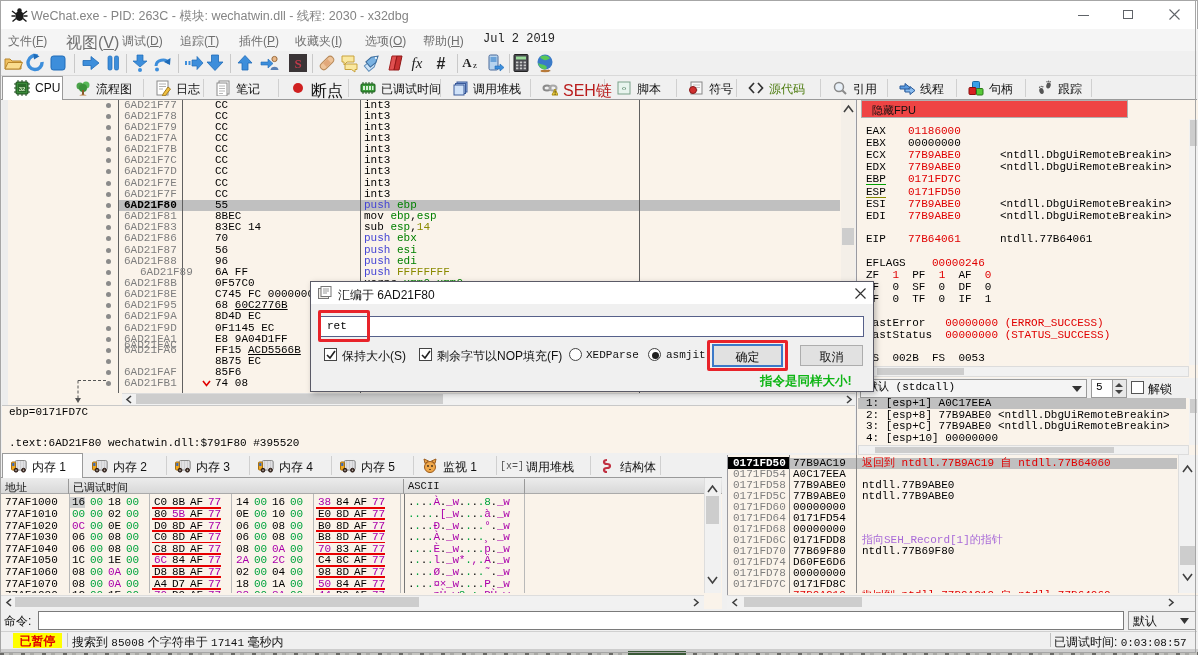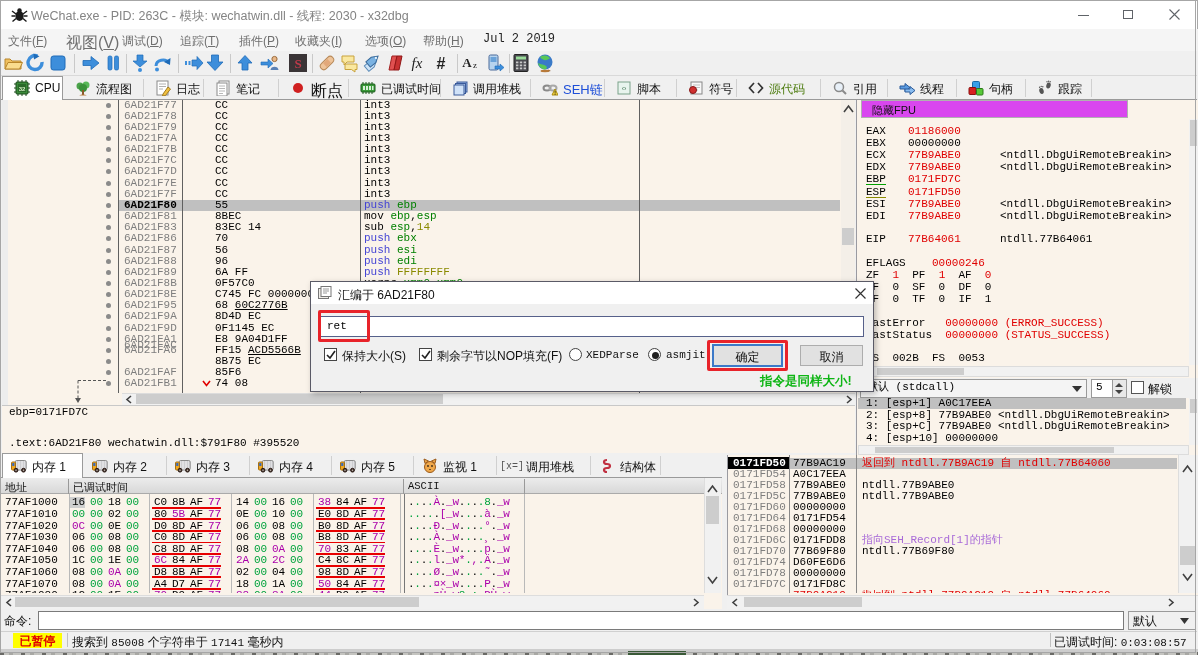--- a/index.html
+++ b/index.html
@@ -208,21 +208,21 @@
     <rect x="2" y="5" width="10" height="10" fill="#d0e2f8" stroke="#3a5a9a"></rect>
   </svg>
 <div class="a" style="left:473px;top:81px;font-size:12px;color:#111">调用堆栈</div>
 <div class="a" style="left:604px;top:79px;width:1px;height:18px;background:#d0d0d0"></div>
 <svg class="a" style="left:542px;top:80px" width="16" height="16" viewBox="0 0 16 16">
     <ellipse cx="5" cy="8" rx="3.5" ry="2.5" fill="none" stroke="#8a8a8a" stroke-width="2"></ellipse>
     <ellipse cx="11" cy="8" rx="3.5" ry="2.5" fill="none" stroke="#a8a8a8" stroke-width="2"></ellipse>
     <path d="M10 15 L13 9 L16 15 Z" fill="#f8d840" stroke="#a88a10"></path>
     <text x="13" y="14.5" font-size="5" text-anchor="middle" font-weight="bold">!</text>
   </svg>
-<div class="a" style="left:563px;top:81px;font-size:13px;color:#1d4ed8">SEH链</div>
+<div class="a" style="left:563px;top:81px;font-size:16px;color:#b91c1c">SEH链</div>
 <div class="a" style="left:676px;top:79px;width:1px;height:18px;background:#d0d0d0"></div>
 <svg class="a" style="left:616px;top:80px" width="16" height="16" viewBox="0 0 16 16">
     <rect x="2" y="2" width="12" height="12" fill="#e8f4ee" stroke="#7aa28a"></rect>
     <text x="8" y="11" font-size="7" fill="#4a7a5a" text-anchor="middle">‹›</text>
   </svg>
 <div class="a" style="left:637px;top:81px;font-size:12px;color:#111">脚本</div>
 <div class="a" style="left:736px;top:79px;width:1px;height:18px;background:#d0d0d0"></div>
 <svg class="a" style="left:688px;top:80px" width="16" height="16" viewBox="0 0 16 16">
     <rect x="3" y="2" width="11" height="12" fill="#f8f8f8" stroke="#888"></rect>
     <path d="M5 5 H12 M5 7.5 H12 M5 10 H10" stroke="#c0c0c0"></path>
@@ -338,21 +338,21 @@
 <div class="a m" style="left:364px;top:222.2px"><span style="color:#000">sub </span><span style="color:#008000">esp</span><span style="color:#000">,</span><span style="color:#8a8a00">14</span></div>
 <div class="a m" style="left:124px;top:233.3px;color:#7e7e7e">6AD21F86</div>
 <div class="a m" style="left:215px;top:233.3px;color:#000">70</div>
 <div class="a m" style="left:364px;top:233.3px"><span style="color:#4444d4">push </span><span style="color:#008000">ebx</span></div>
 <div class="a m" style="left:124px;top:244.5px;color:#7e7e7e">6AD21F87</div>
 <div class="a m" style="left:215px;top:244.5px;color:#000">56</div>
 <div class="a m" style="left:364px;top:244.5px"><span style="color:#4444d4">push </span><span style="color:#008000">esi</span></div>
 <div class="a m" style="left:124px;top:255.6px;color:#7e7e7e">6AD21F88</div>
 <div class="a m" style="left:215px;top:255.6px;color:#000">96</div>
 <div class="a m" style="left:364px;top:255.6px"><span style="color:#4444d4">push </span><span style="color:#008000">edi</span></div>
-<div class="a m" style="left:124px;top:266.8px;color:#7e7e7e">6AD21F89</div>
+<div class="a m" style="left:140px;top:266.8px;color:#7e7e7e">6AD21F89</div>
 <div class="a m" style="left:215px;top:266.8px;color:#000">6A FF</div>
 <div class="a m" style="left:364px;top:266.8px"><span style="color:#4444d4">push </span><span style="color:#8a8a00">FFFFFFFF</span></div>
 <div class="a m" style="left:124px;top:277.9px;color:#7e7e7e">6AD21F8B</div>
 <div class="a m" style="left:215px;top:277.9px;color:#000">0F57C0</div>
 <div class="a m" style="left:364px;top:277.9px"><span style="color:#000">xorps </span><span style="color:#008000">xmm0</span><span style="color:#000">,</span><span style="color:#008000">xmm0</span></div>
 <div class="a m" style="left:124px;top:289.1px;color:#7e7e7e">6AD21F8E</div>
 <div class="a m" style="left:215px;top:289.1px;color:#000">C745 FC 00000000</div>
 <div class="a m" style="left:124px;top:300.2px;color:#7e7e7e">6AD21F95</div>
 <div class="a m" style="left:215px;top:300.2px;color:#000">68 <u>60C2776B</u></div>
 <div class="a m" style="left:124px;top:311.4px;color:#7e7e7e">6AD21F9A</div>
@@ -389,21 +389,21 @@
     <path d="M6 1 L2 4.5 L6 8" stroke="#404040" stroke-width="1.6" fill="none"></path>
   </svg>
 <svg class="a" style="left:845px;top:395px" width="9" height="9">
     <path d="M2 1 L6 4.5 L2 8" stroke="#404040" stroke-width="1.6" fill="none"></path>
   </svg>
 <div class="sbt" style="left:136px;top:394px;width:307px;height:10px"></div>
 <div class="a" style="left:2px;top:405px;width:853px;height:48px;background:#faf3ea;border-top:1px solid #c8c8c8"></div>
 <div class="a m2" style="left:9px;top:407px;color:#000">ebp=0171FD7C</div>
 <div class="a m2" style="left:9px;top:438px;color:#000">.text:6AD21F80 wechatwin.dll:$791F80 #395520</div>
 <div class="a" style="left:856px;top:100px;width:342px;height:355px;background:#faf3ea;border-left:1px solid #9a9aa0"></div>
-<div class="a" style="left:861px;top:100px;width:267px;height:18px;background:#d946ef;border:1px solid #b0b0b0;font-size:11px;color:#111;padding:2px 0 0 10px">隐藏FPU</div>
+<div class="a" style="left:861px;top:100px;width:267px;height:18px;background:#ef4444;border:1px solid #b0b0b0;font-size:11px;color:#111;padding:2px 0 0 10px">隐藏FPU</div>
 <div class="a m2" style="left:866px;top:126.0px;color:#000"><span style="">EAX</span></div>
 <div class="a m2" style="left:908px;top:126.0px;color:#e00000">01186000</div>
 <div class="a m2" style="left:866px;top:138.1px;color:#000"><span style="">EBX</span></div>
 <div class="a m2" style="left:908px;top:138.1px;color:#000">00000000</div>
 <div class="a m2" style="left:866px;top:150.2px;color:#000"><span style="">ECX</span></div>
 <div class="a m2" style="left:908px;top:150.2px;color:#e00000">77B9ABE0</div>
 <div class="a m2" style="left:1000px;top:150.2px;color:#000">&lt;ntdll.DbgUiRemoteBreakin&gt;</div>
 <div class="a m2" style="left:866px;top:162.3px;color:#000"><span style="">EDX</span></div>
 <div class="a m2" style="left:908px;top:162.3px;color:#e00000">77B9ABE0</div>
 <div class="a m2" style="left:1000px;top:162.3px;color:#000">&lt;ntdll.DbgUiRemoteBreakin&gt;</div>

